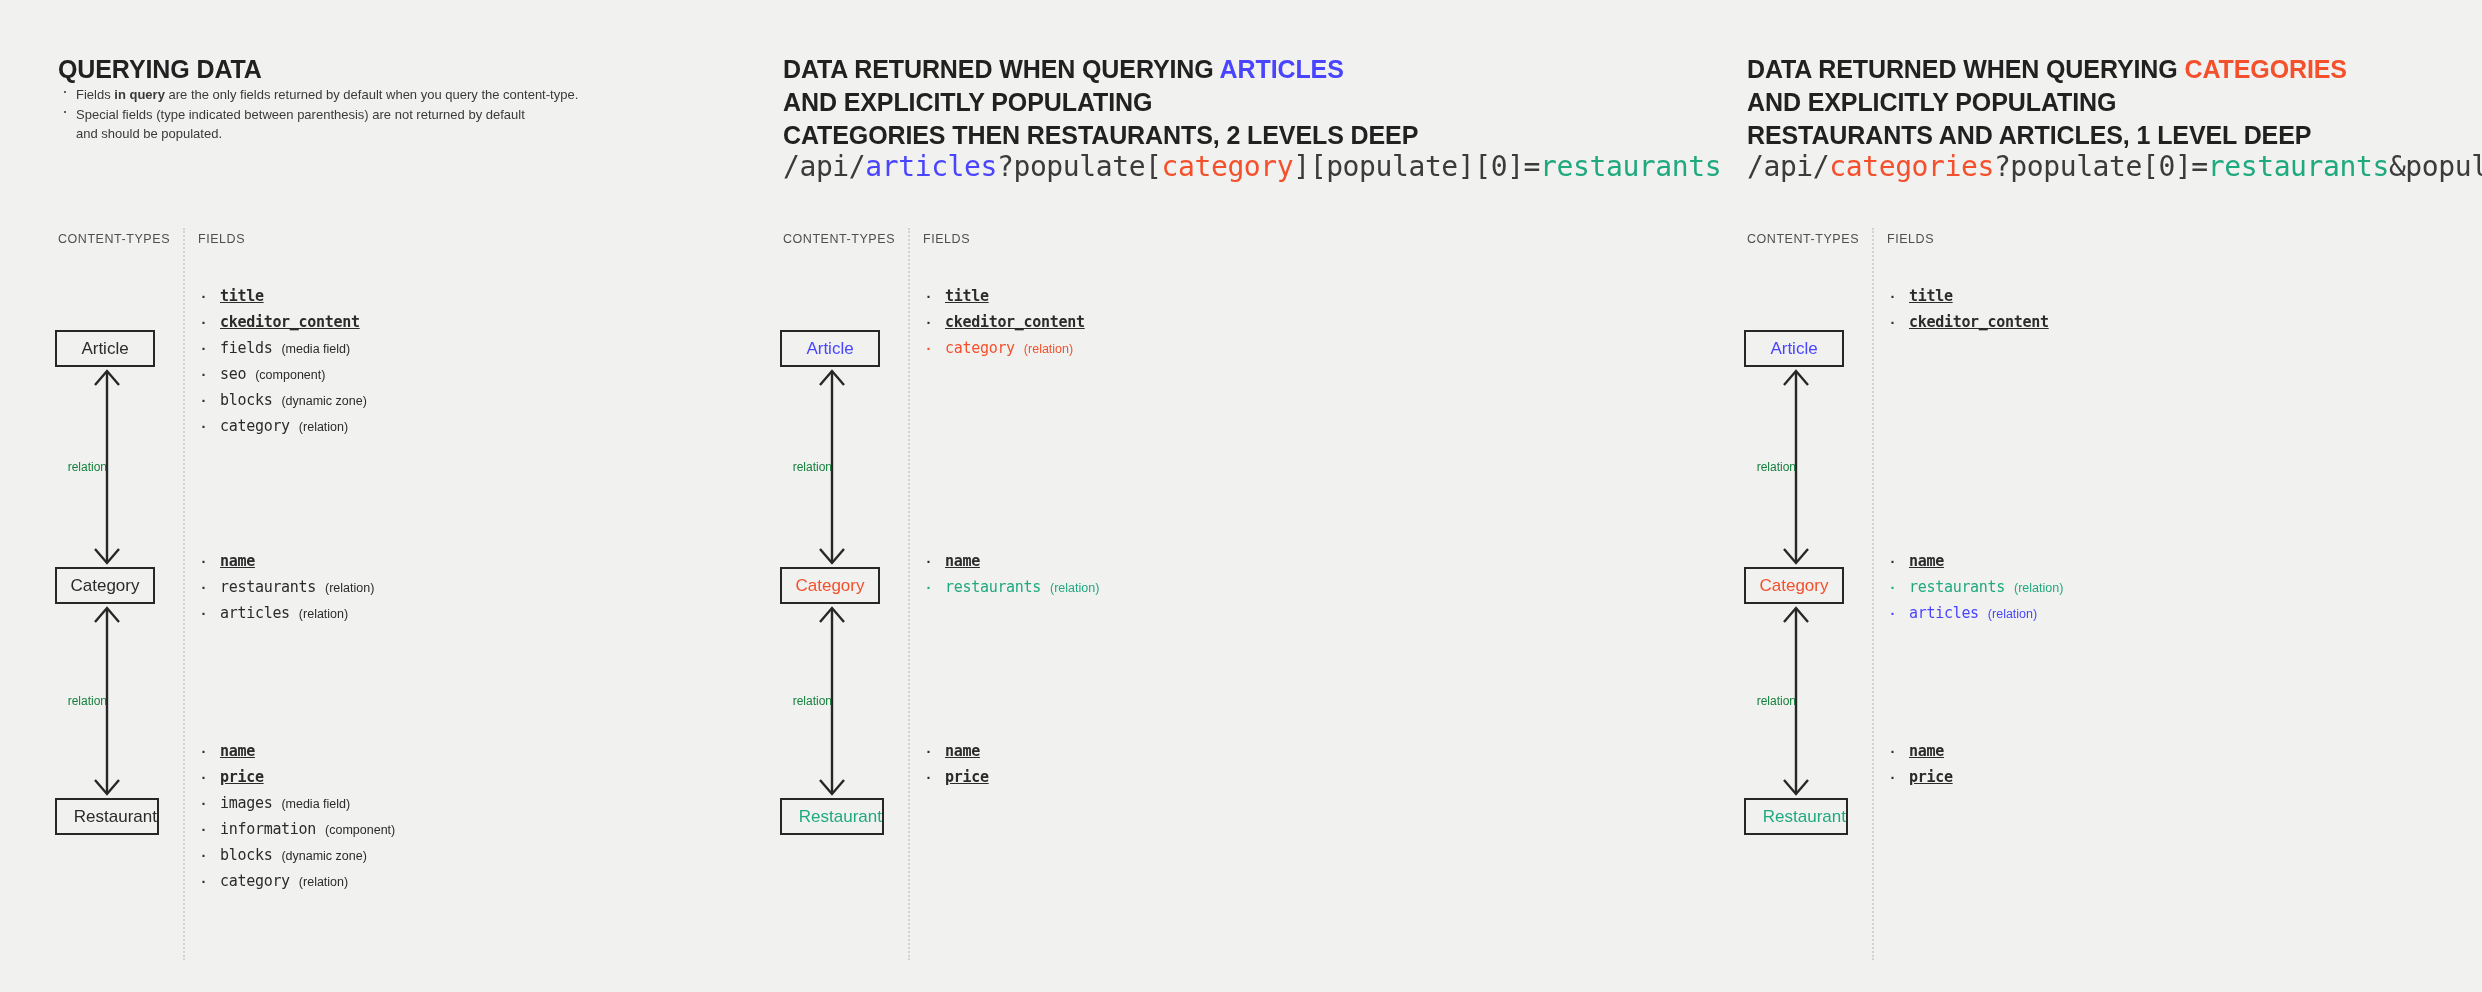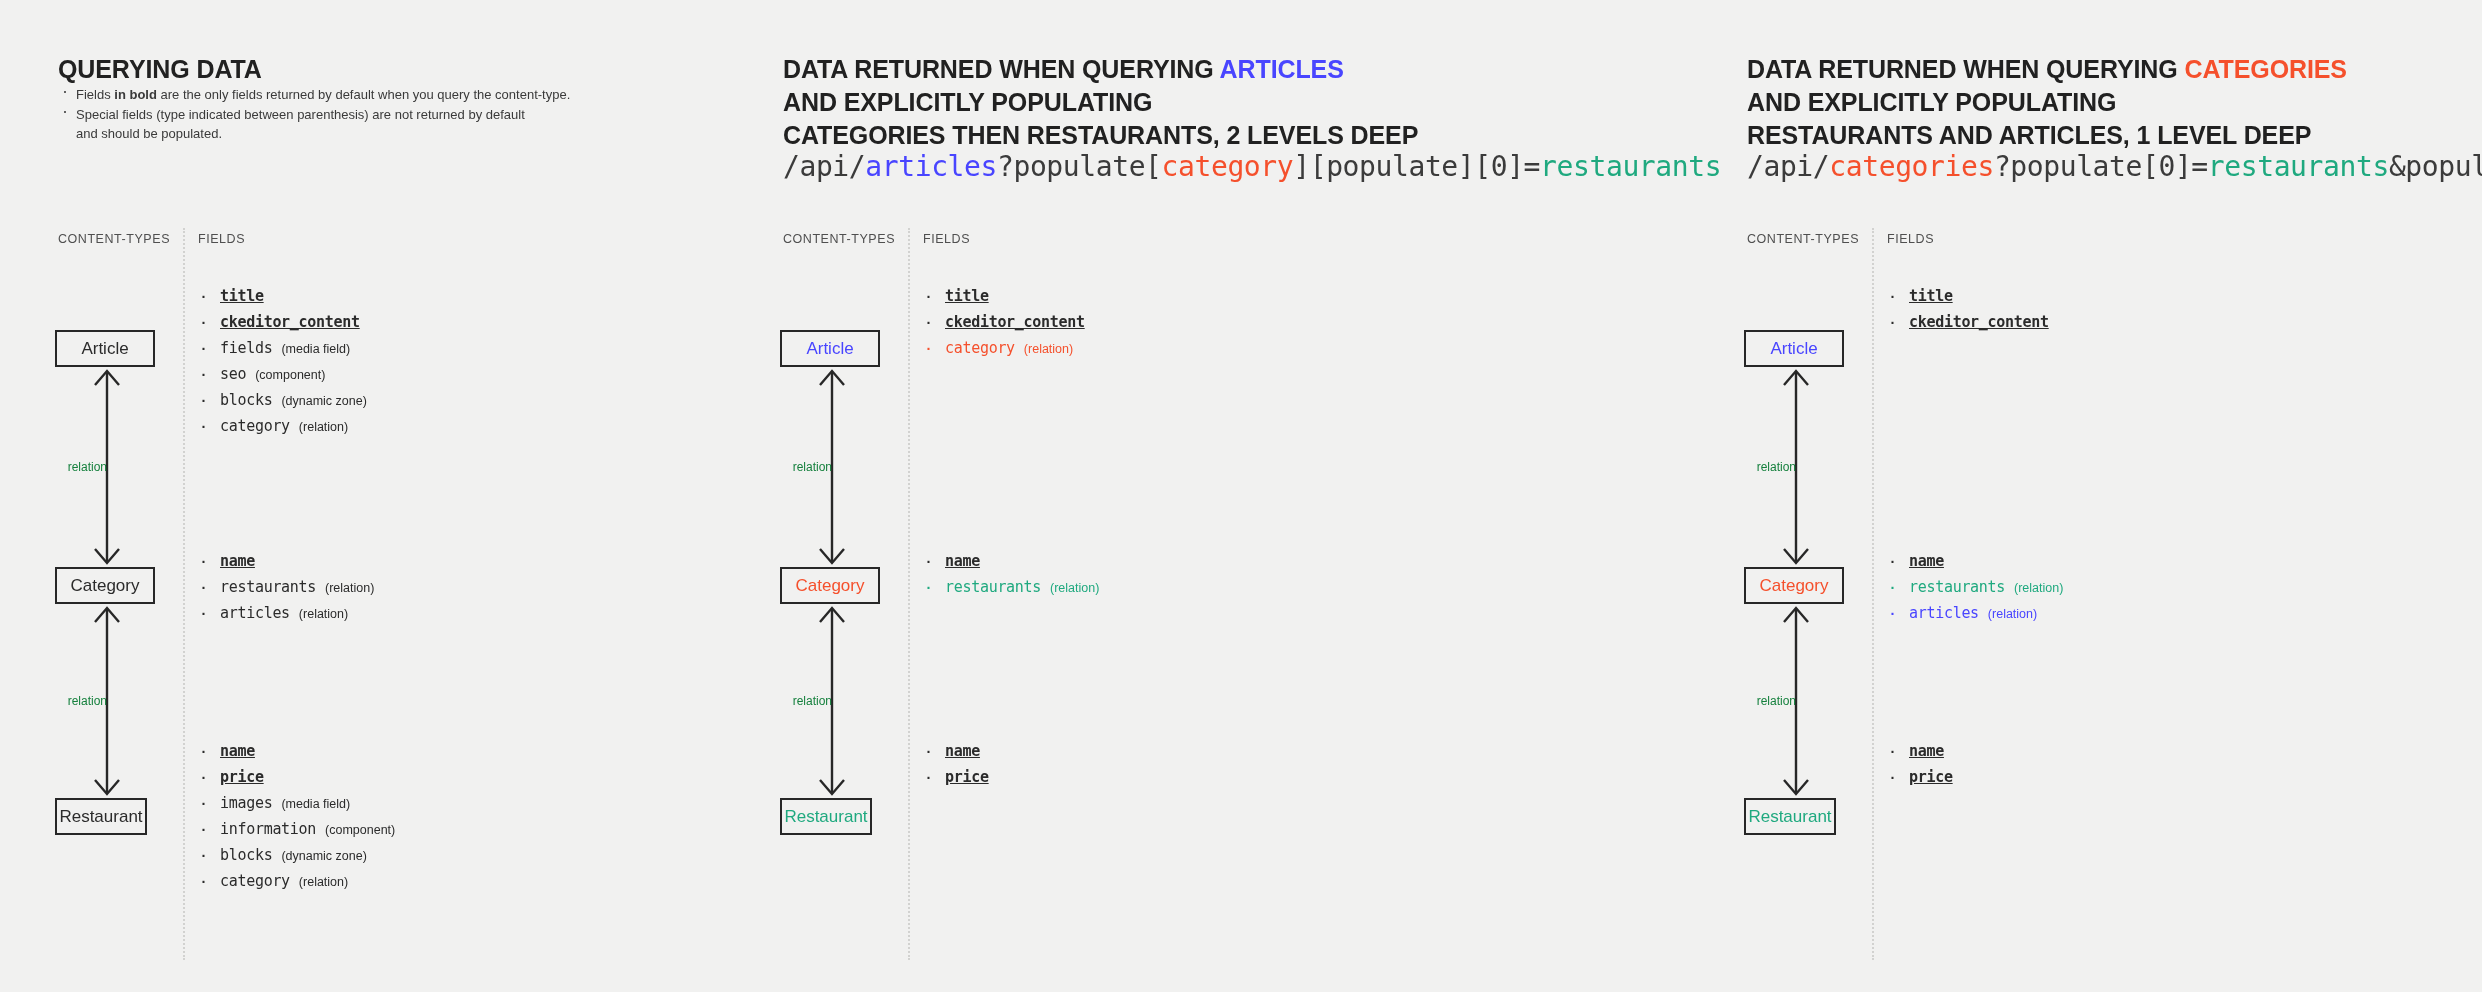--- a/index.html
+++ b/index.html
@@ -118,21 +118,21 @@
     height: 37px;
     border: 2.2px solid #272727;
     background: #f1f1f0;
     display: flex;
     align-items: center;
     justify-content: center;
     font-size: 17px;
     color: #2b2b2b;
     box-sizing: border-box;
   }
-  .entity-box.wide { width: 92px; }
+  .entity-box.wide { width: 104px; justify-content: flex-end; }
   .entity-box .t-blue { color: #4945ff; }
   .entity-box .t-red  { color: #f5502c; }
   .entity-box .t-teal { color: #1fa97f; }
 
   .box-article    { top: 330px; justify-content: center; }
   .box-category   { top: 567px; }
   .box-restaurant { top: 798px; }
 
   
   .relation-arrow {
@@ -203,21 +203,21 @@
 <body>
 
 <div class="board">
 
   <section class="panel" id="panel-1">
     <h1 class="panel-heading">
       <span>QUERYING DATA</span>
     </h1>
 
     <ul class="intro-list">
-      <li>Fields <b>in bold</b> are the only fields returned by default when you query the content-type.</li>
+      <li>Fields <b>in query</b> are the only fields returned by default when you query the content-type.</li>
       <li>Special fields (type indicated between parenthesis) are not returned by default<br>and should be populated.</li>
     </ul>
 
     <div class="col-label ct">CONTENT-TYPES</div>
     <div class="col-label fl">FIELDS</div>
     <div class="dotted-divider"></div>
 
     <div class="entity-box box-article">
       <span>Article</span>
     </div>

